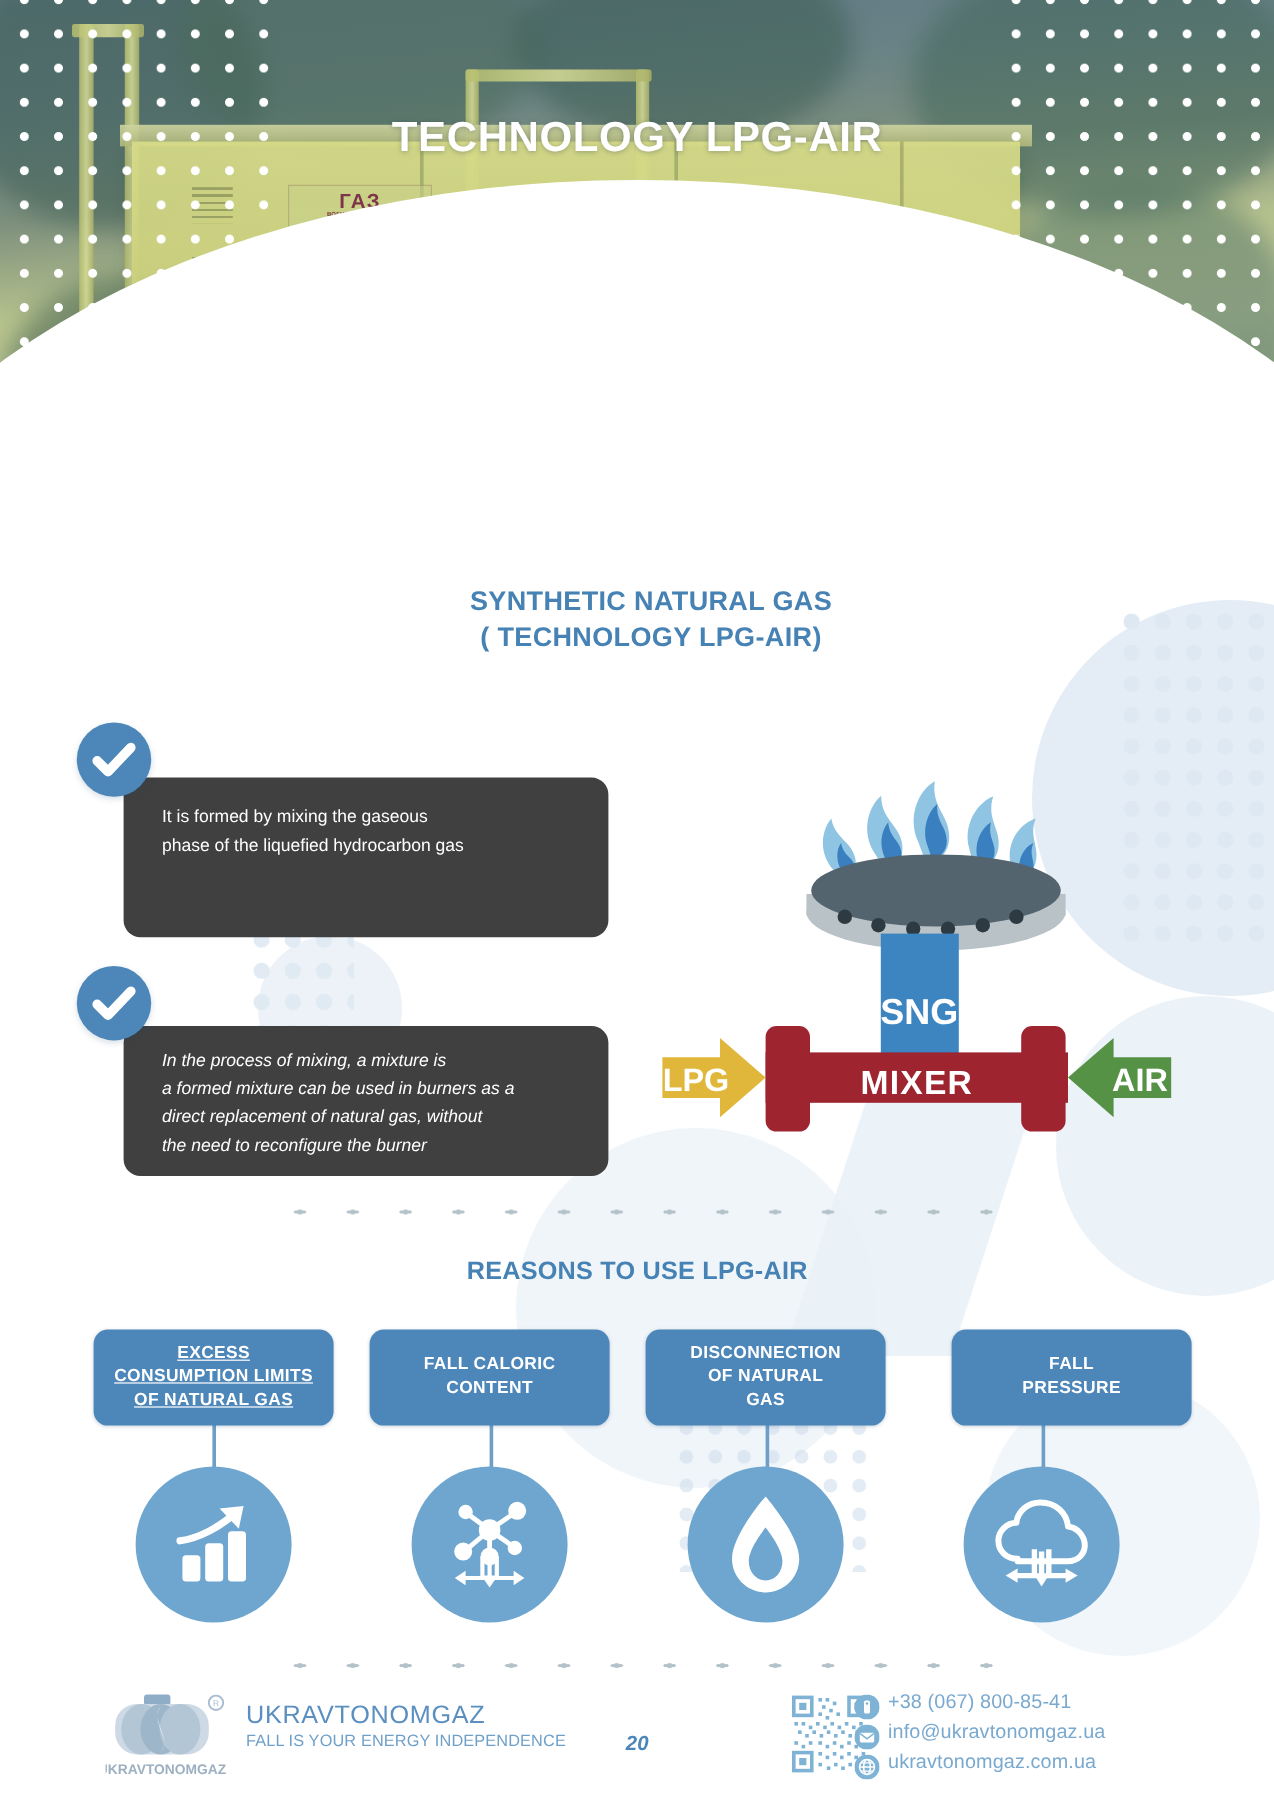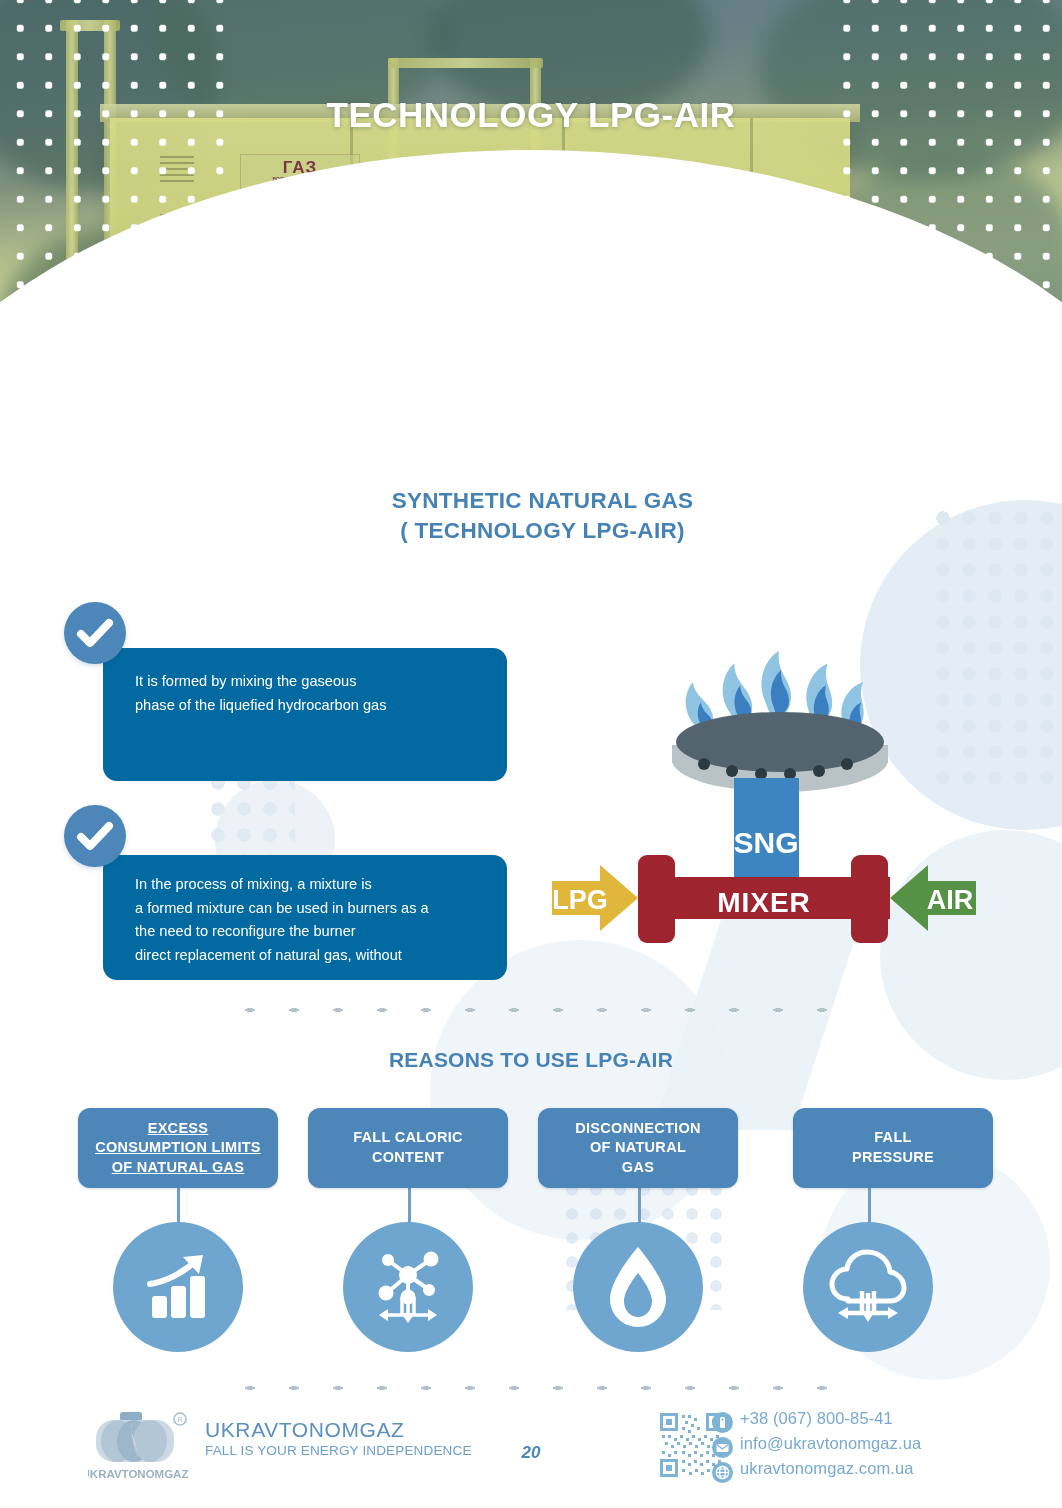--- a/index.html
+++ b/index.html
@@ -161,21 +161,21 @@
     width: 62px; height: 62px;
     border-radius: 50%;
     background: #4d86b8;
     z-index: 5;
     box-shadow: 0 2px 5px rgba(30,70,110,.18);
   }
   .check-badge svg { display: block; }
 
   .bubble {
     position: absolute;
-    background: #0369a1;
+    background: #404040;
     border-radius: 14px;
     color: #ffffff;
     z-index: 3;
     padding: 22px 24px 20px 32px;
     font-size: 14.6px;
     line-height: 1.62;
   }
   .bubble p { margin: 0; }
 
   
@@ -352,25 +352,25 @@
 <div class="bubble" style="left:103px; top:648px; width:404px; height:133px;">
   <p>It is formed by mixing the gaseous</p>
   <p>phase of the liquefied hydrocarbon gas</p>
 </div>
 
 <div class="check-badge" style="left:64px; top:805px;">
   <svg width="62" height="62" viewBox="0 0 62 62">
     <path d="M17 32 L26 41 L45 21" stroke="#ffffff" stroke-width="8" stroke-linecap="round" stroke-linejoin="round" fill="none"></path>
   </svg>
 </div>
-<div class="bubble" style="left:103px; top:855px; width:404px; height:125px; padding-top:18px;">
+<div class="bubble" style="left:103px; top:855px; width:404px; height:125px; padding-top:18px;font-style:italic;">
   <p>In the process of mixing, a mixture is</p>
   <p>a formed mixture can be used in burners as a</p>
+  <p>direct replacement of natural gas, without</p>
   <p>the need to reconfigure the burner</p>
-  <p>direct replacement of natural gas, without</p>
 </div>
 
 <div class="mixer-wrap">
   <svg width="450" height="320" viewBox="0 0 450 320">
 
     <g>
       <path d="M150 78 C142 62 148 44 160 36 C158 52 170 58 170 72 C170 84 160 90 154 88 Z" fill="#8fc4e2" transform="rotate(-16 160 62)"></path>
       <path d="M186 64 C178 46 186 26 199 18 C196 38 210 44 210 60 C210 74 199 81 192 78 Z" fill="#8fc4e2" transform="rotate(-9 198 48)"></path>
       <path d="M225 56 C216 36 225 14 239 6 C236 28 251 34 251 52 C251 68 239 76 231 72 Z" fill="#8fc4e2"></path>
       <path d="M270 64 C262 46 270 26 283 18 C280 38 294 44 294 60 C294 74 283 81 276 78 Z" fill="#8fc4e2" transform="rotate(9 282 48)"></path>

